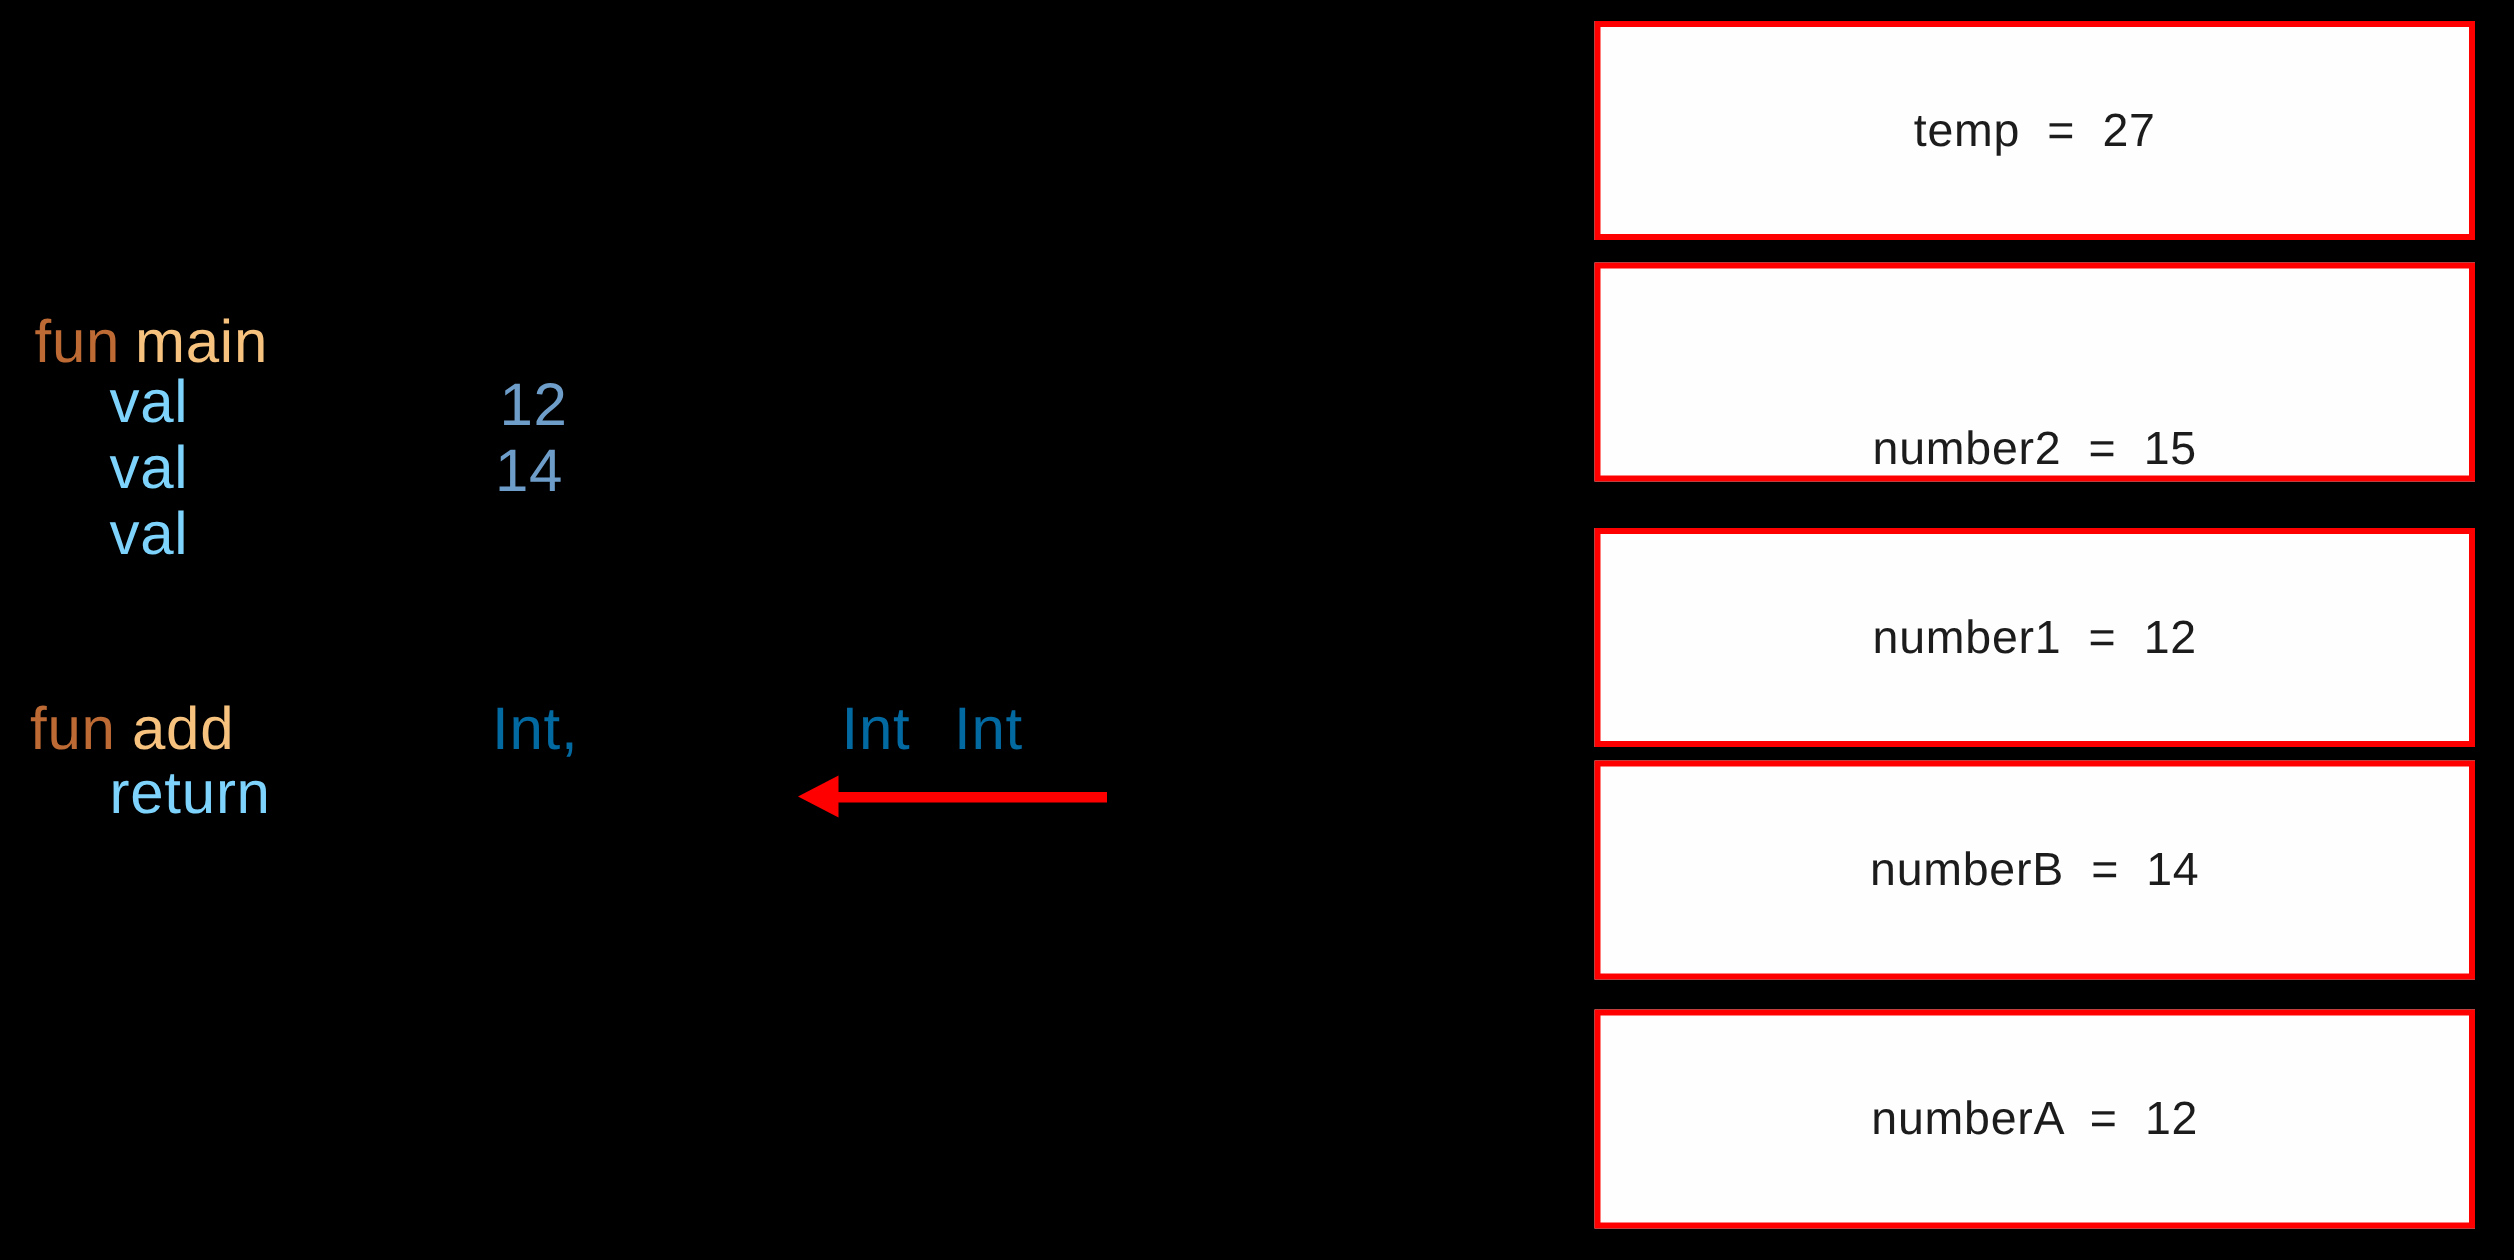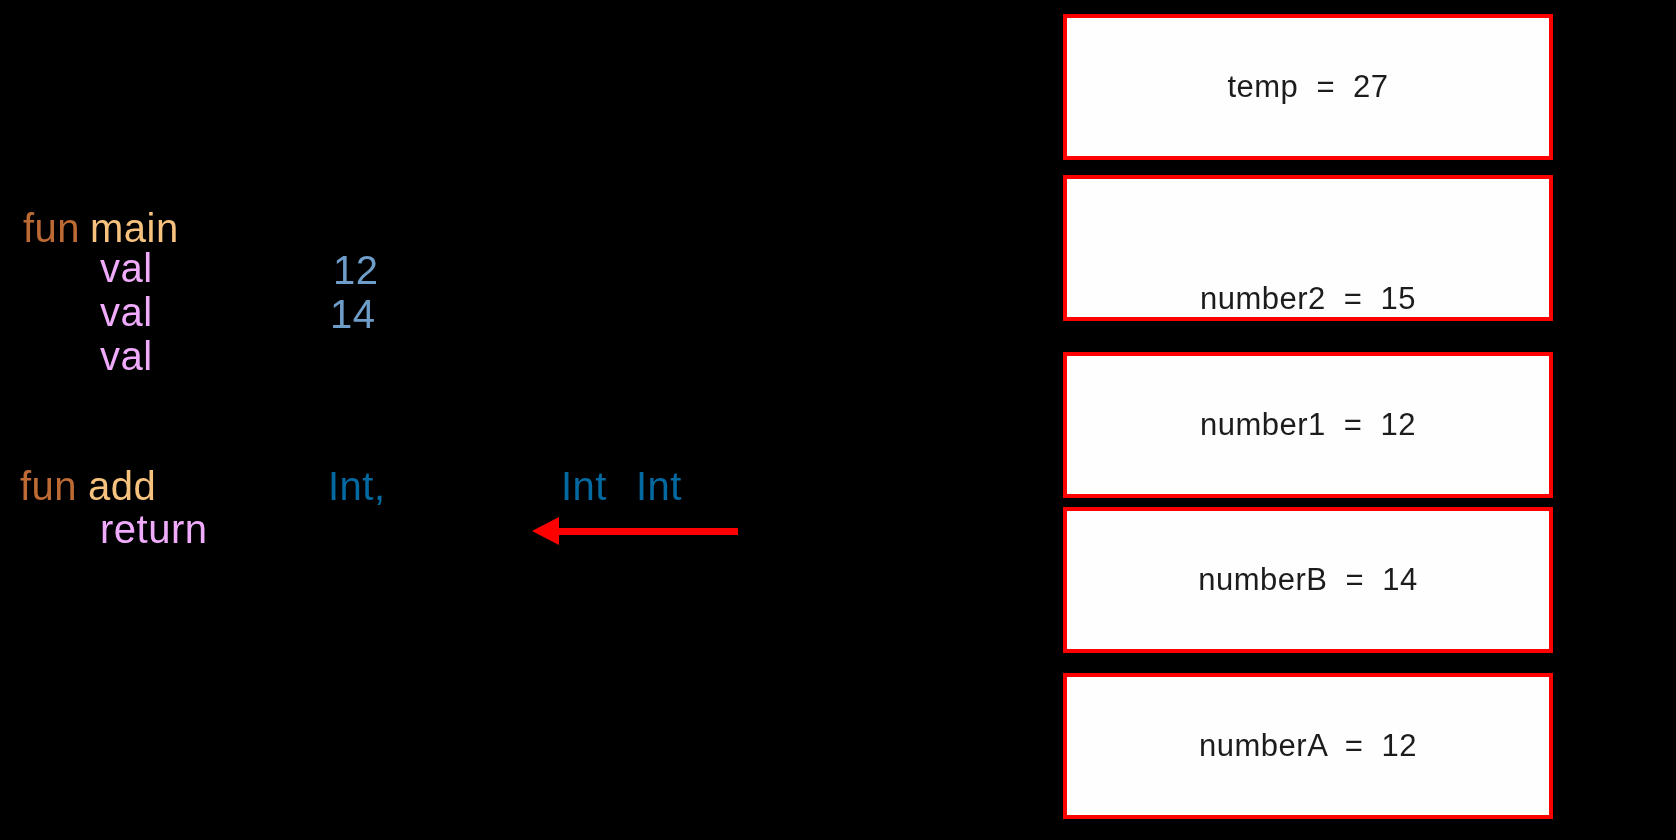--- a/index.html
+++ b/index.html
@@ -19,21 +19,21 @@
   
   .tok {
     position: absolute;
     font-size: 40px;
     line-height: 42px;
     white-space: pre;
     letter-spacing: 0.5px;
   }
   .tok-kw   { color: #BE6A34; }  
   .tok-name { color: #F6C27E; }  
-  .tok-val  { color: #f0abfc; margin-left: 27px; }  
+  .tok-val  { color: #7dd3fc; }  
   .tok-num  { color: #6D9DC8; }  
   .tok-type { color: #0369a1; }  
 
   
   .arrow-line {
     position: absolute;
     left: 556px;
     top: 528px;
     width: 182px;
     height: 7px;
@@ -47,21 +47,21 @@
     height: 0;
     border-top: 14px solid transparent;
     border-bottom: 14px solid transparent;
     border-right: 27px solid #FF0000;
   }
 
   
   .mem-box {
     position: absolute;
     left: 1063px;
-    width: 490px;
+    width: 587px;
     height: 146px;
     box-sizing: border-box;
     background: #FEFEFE;
     border: 4px solid #FF0000;
     display: flex;
     align-items: center;
     justify-content: center;
   }
   .mem-box-label {
     font-size: 31px;

